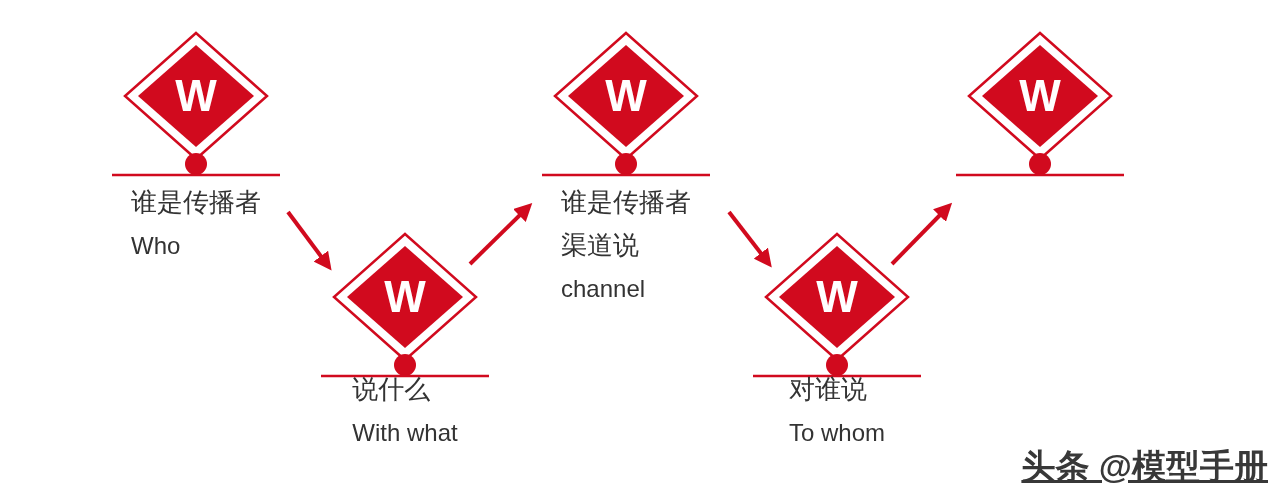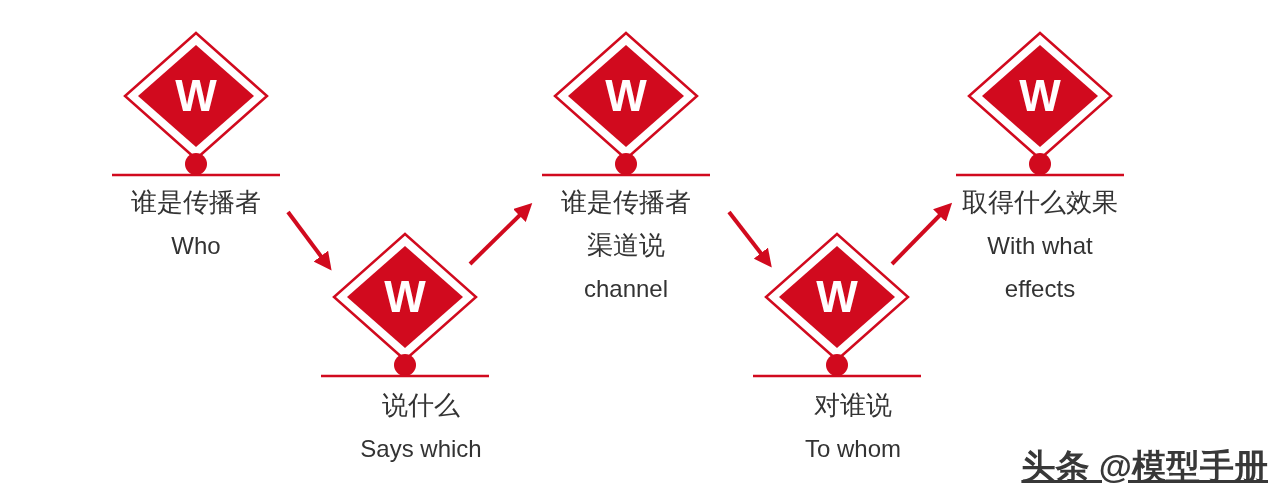--- a/index.html
+++ b/index.html
@@ -40,25 +40,25 @@
     stroke: #D10A1E;
     stroke-width: 2.5;
   }
   .arrow {
     stroke: #D10A1E;
     stroke-width: 4;
   }
   .labels {
     position: absolute;
     transform: translateX(-50%);
-    text-align: center;
+    text-align: left;
     color: #333333;
   }
   .labels.top { top: 181px; }
-  .labels.bottom { top: 384px; margin-left: 16px; }
+  .labels.bottom { top: 368px; }
   .labels .line {
     line-height: 43px;
     white-space: nowrap;
   }
   .labels .zh { font-size: 26px; }
   .labels .en { font-size: 24px; }
   .watermark {
     position: absolute;
     right: 12px;
     bottom: 8px;
@@ -128,35 +128,30 @@
     <line class="arrow" x1="892" y1="264" x2="942" y2="213" marker-end="url(#arrowhead)"></line>
   </svg>
 
   <div class="labels top" style="left:196px">
     <div class="line zh">谁是传播者</div>
     <div class="line en">Who</div>
   </div>
 
   <div class="labels bottom" style="left:405px">
     <div class="line zh">说什么</div>
-    <div class="line en">Says which</div>
+    <div class="line en">With what</div>
   </div>
 
   <div class="labels top" style="left:626px">
     <div class="line zh">谁是传播者</div>
     <div class="line zh">渠道说</div>
     <div class="line en">channel</div>
   </div>
 
   <div class="labels bottom" style="left:837px">
     <div class="line zh">对谁说</div>
     <div class="line en">To whom</div>
   </div>
 
-  <div class="labels top" style="left:1040px">
-    <div class="line zh">取得什么效果</div>
-    <div class="line en">With what</div>
-    <div class="line en">effects</div>
-  </div>
 
   <div class="watermark">头条 @模型手册</div>
 
 </div>
 
 </body></html>

